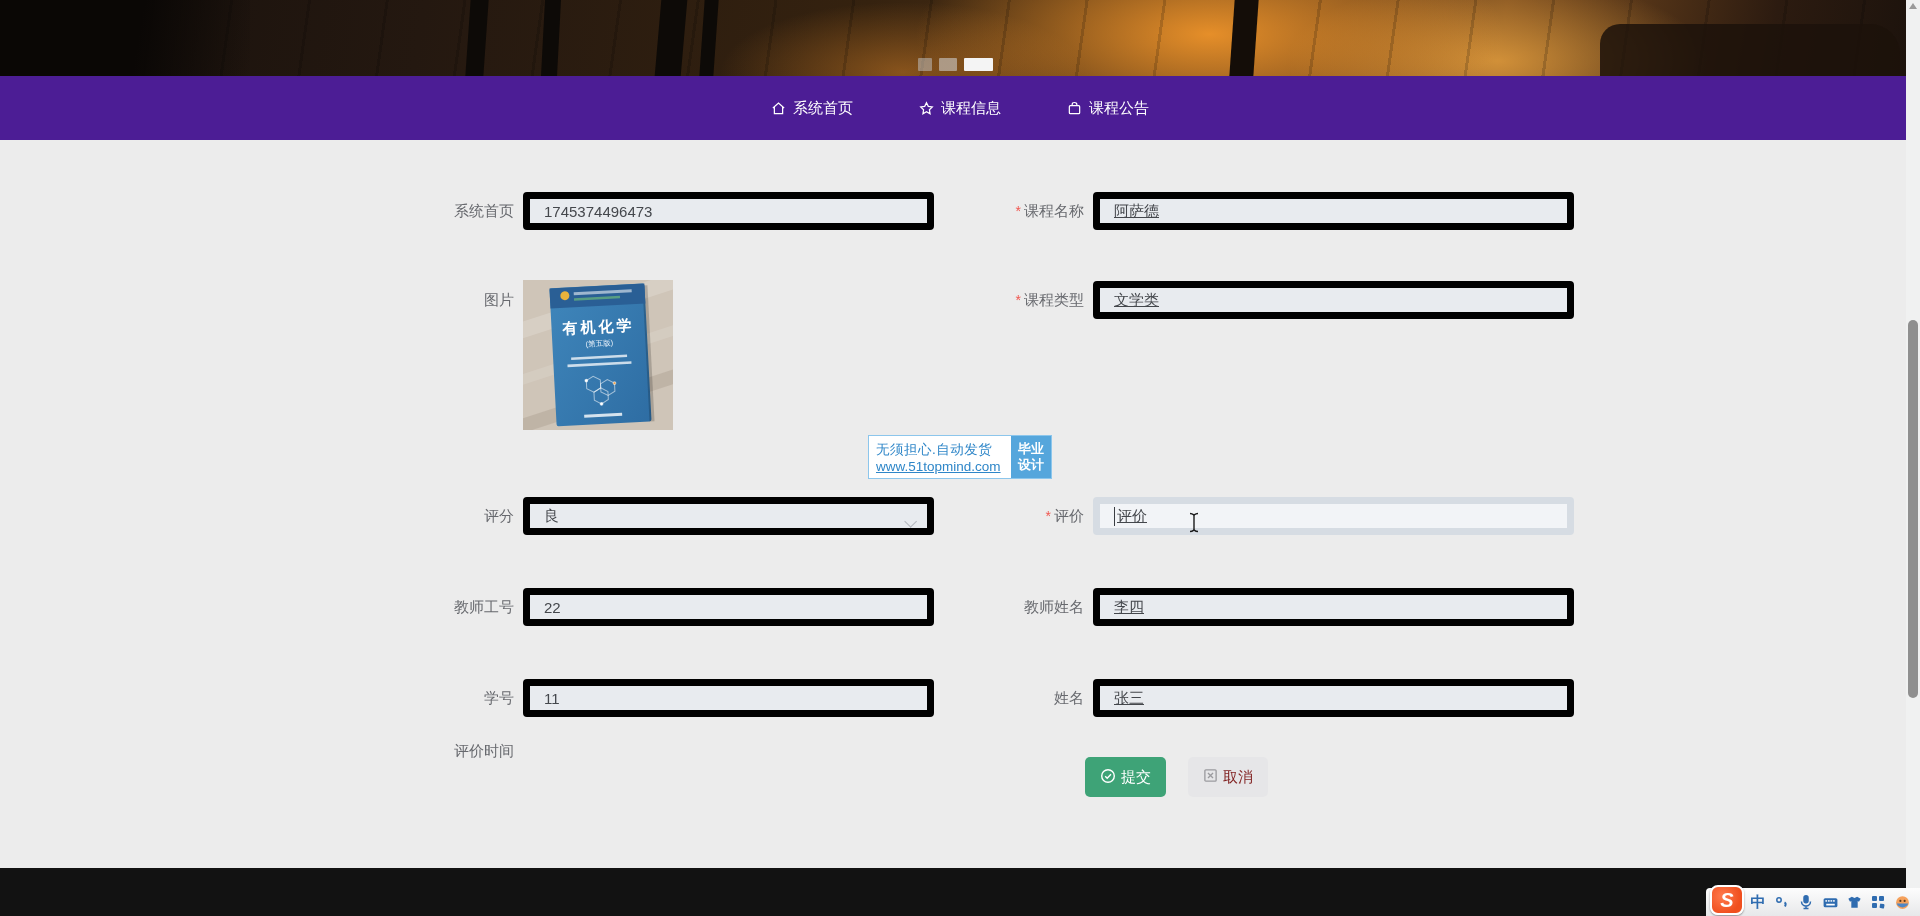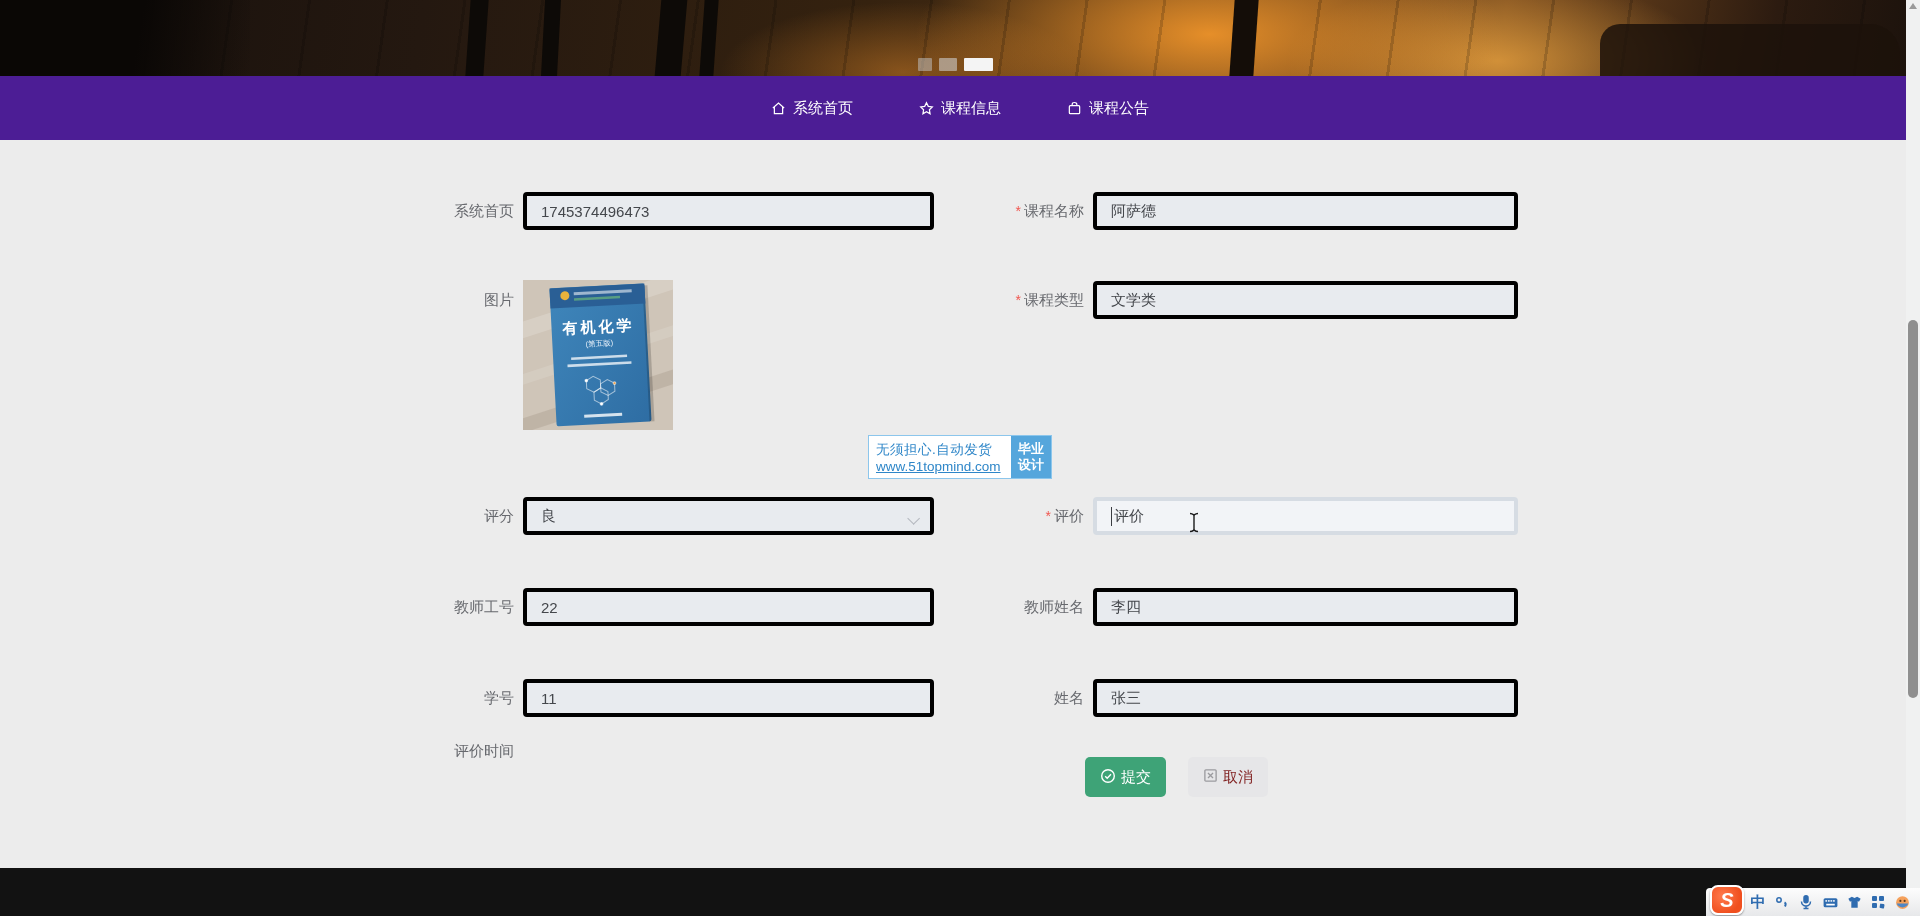--- a/index.html
+++ b/index.html
@@ -34,24 +34,24 @@
   
   .nav { position:absolute; left:0; top:76px; width:1920px; height:64px; background:#4c1d95;
     display:flex; align-items:center; justify-content:center; gap:46px; }
   .nav-item { display:flex; align-items:center; gap:7px; color:#fff; font-size:15px; cursor:pointer; padding:6px 10px; }
   .nav-item svg { display:block; }
 
   
   .row { position:absolute; display:flex; align-items:center; height:38px; }
   .lbl { width:170px; text-align:right; font-size:15px; color:#67696e; flex:0 0 170px; }
   .req { color:#f0564f; margin-right:3px; font-size:14px; }
-  .field { margin-left:9px; height:38px; background:#e8ebef; border:4px solid #000000; border-radius:4px;
+  .field { margin-left:9px; height:38px; background:#e8ebef; border:7px solid #000000; border-radius:4px;
     display:flex; align-items:center; padding:0 14px; font-size:15px; color:#44474c; position:relative; }
   .field.w-l { width:411px; }
-  .field.w-r { width:425px; }
+  .field.w-r { width:481px;text-decoration:underline; }
   .field.focused { background:#f2f4f7; border-color:#d6dce3; }
   .caret { width:1px; height:19px; background:#3a3d42; margin-right:2px; }
   .chevron { position:absolute; right:14px; top:15px; width:9px; height:9px; border-right:1.5px solid #b4b8bf; border-bottom:1.5px solid #b4b8bf; transform:rotate(45deg) translateY(-3px); }
   .clock-ic { margin-right:8px; display:flex; }
   .ibeam { position:absolute; left:1188px; top:512px; }
 
   .img-row { position:absolute; left:344px; top:281px; display:flex; align-items:center; height:38px; }
   .book-photo { position:absolute; left:523px; top:280px; width:150px; height:150px; }
 
   

